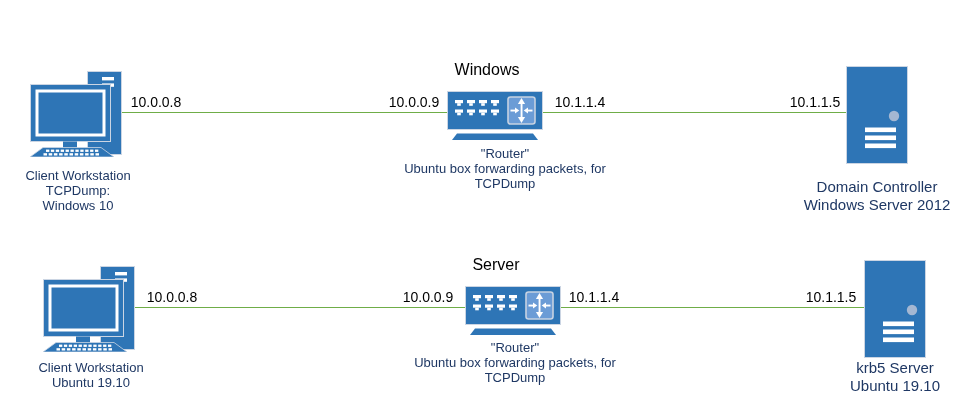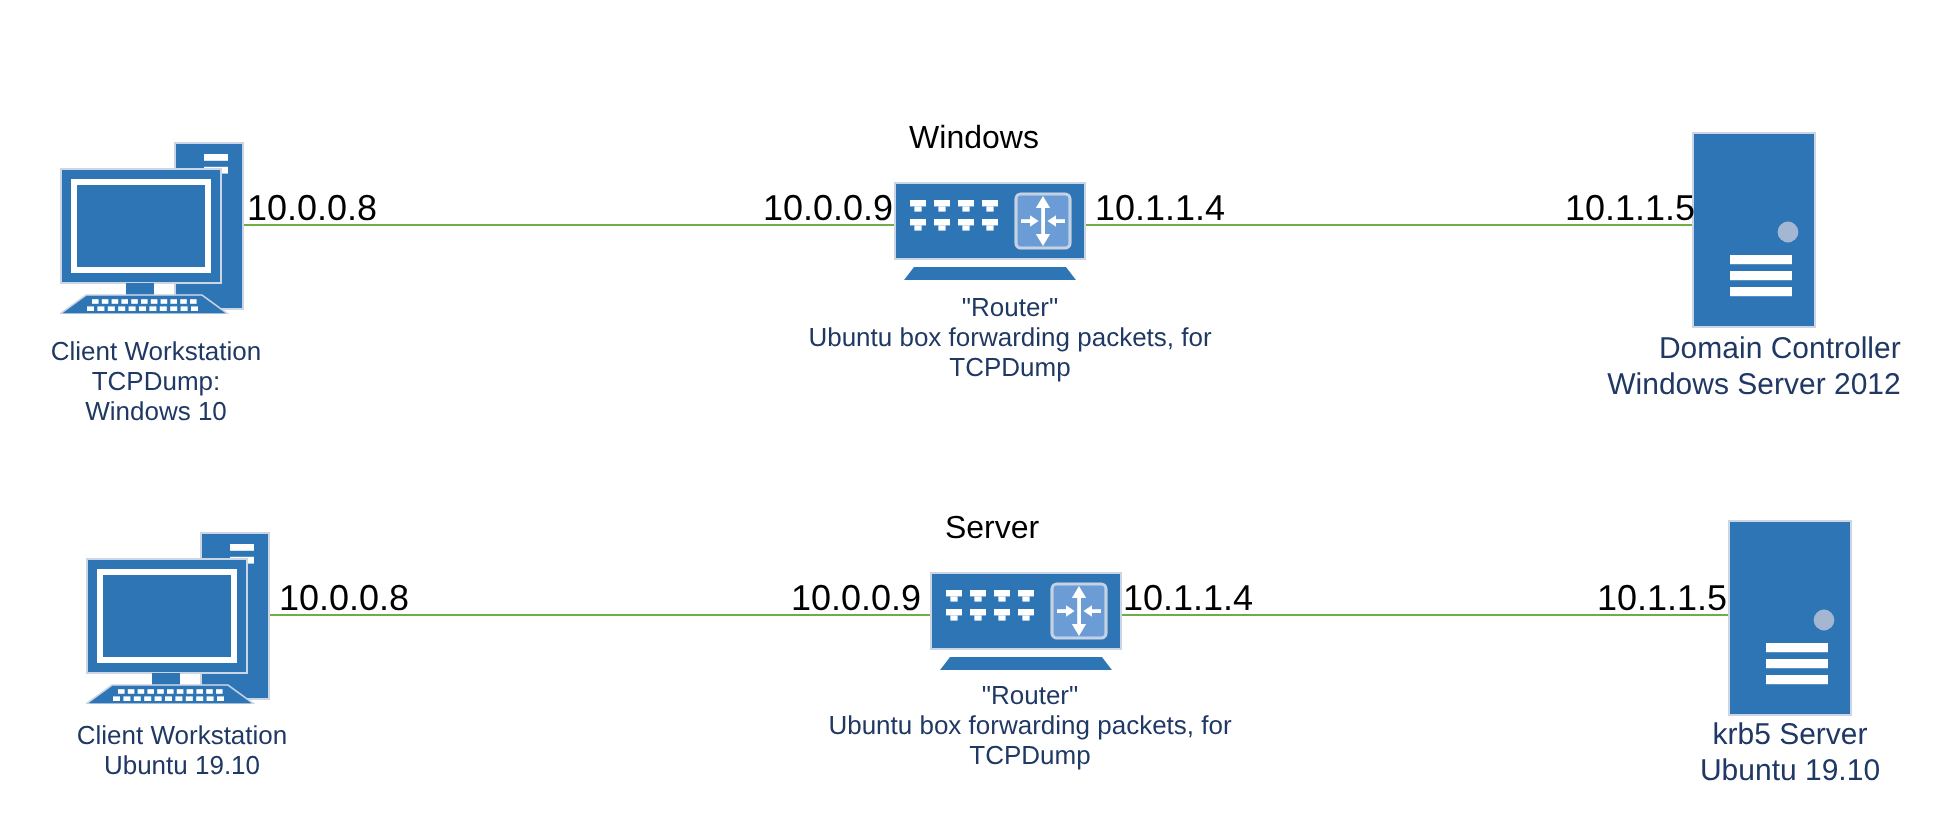--- a/index.html
+++ b/index.html
@@ -7,42 +7,42 @@
     position:relative; width:969px; height:418px; background:#ffffff;
     font-family:"Liberation Sans", sans-serif; overflow:hidden;
   }
   .link { position:absolute; height:0; border-top:1.6px solid #6FAD47; z-index:0; }
   .icon { position:absolute; z-index:1; }
   .title {
     position:absolute; transform:translateX(-50%); font-size:16px;
     color:#000000; white-space:nowrap; z-index:2;
   }
   .ip {
-    position:absolute; transform:translateX(-50%); font-size:18px;
+    position:absolute; transform:translateX(-50%); font-size:14px;
     color:#000000; white-space:nowrap; z-index:2;
   }
   .caption {
     position:absolute; transform:translateX(-50%); text-align:center;
     font-size:13px; line-height:1.16; color:#1F3864; white-space:nowrap; z-index:2;
   }
   .caption.big { font-size:15px; line-height:1.2; }
 
   
   .lk1 { left:122px; top:112px; width:724px; }
   .pc1 { left:30px;  top:71px;  width:94px; height:86px; }
   .rt1 { left:447px; top:91px;  width:96px; height:49px; }
   .sv1 { left:846px; top:66px;  width:62px; height:98px; }
   .tt1 { left:487px; top:61px; }
   .ipA1 { left:156px; top:94px; }
   .ipB1 { left:414px; top:94px; }
   .ipC1 { left:580px; top:94px; }
   .ipD1 { left:815px; top:94px; }
   .cpc1 { left:78px;  top:168px; }
   .crt1 { left:505px; top:146px; }
-  .csv1 { left:877px; top:166px;text-align:right; }
+  .csv1 { left:877px; top:178px; }
 
   
   .lk2 { left:135px; top:307px; width:729px; }
   .pc2 { left:43px;  top:266px; width:94px; height:86px; }
   .rt2 { left:465px; top:286px; width:96px; height:49px; }
   .sv2 { left:864px; top:260px; width:62px; height:98px; }
   .tt2 { left:496px; top:256px; }
   .ipA2 { left:172px; top:289px; }
   .ipB2 { left:428px; top:289px; }
   .ipC2 { left:594px; top:289px; }

